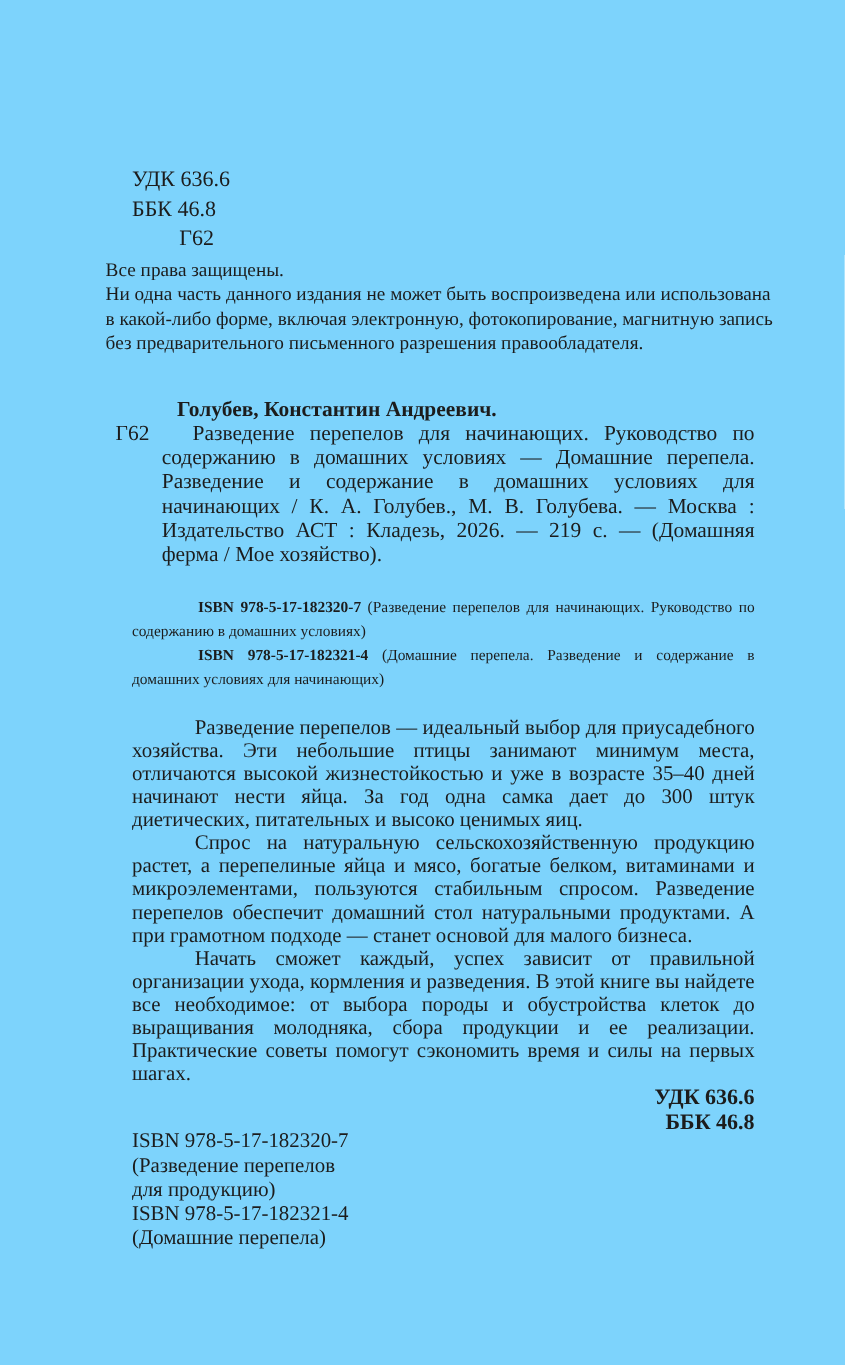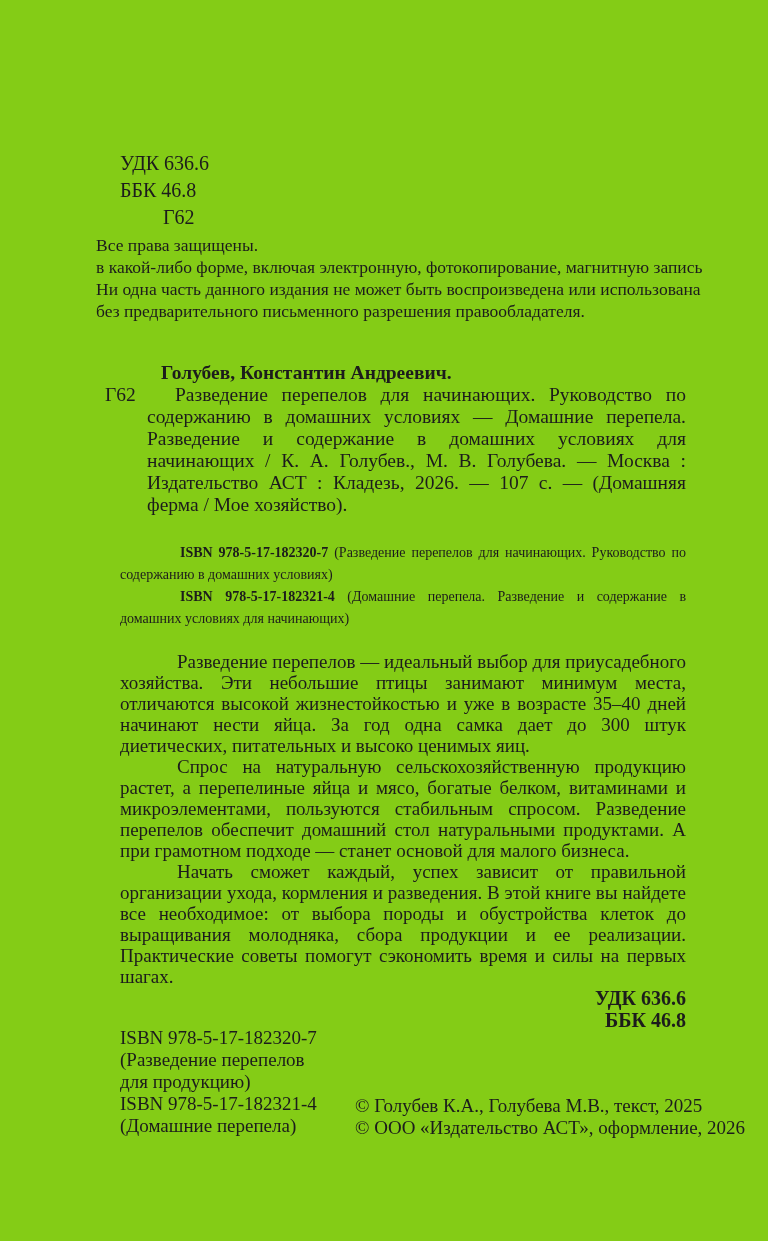--- a/index.html
+++ b/index.html
@@ -1,20 +1,20 @@
 <!DOCTYPE html>
 <html lang="ru"><head>
 <meta charset="utf-8">
 <style>
   html, body { margin: 0; padding: 0; background: #ffffff; }
   .page {
     position: relative;
     width: 768px;
     height: 1241px;
-    background: #84cc16;
+    background: #7dd3fc;
     color: #1c1c1c;
     font-family: "Liberation Serif", "DejaVu Serif", serif;
     overflow: hidden;
   }
   .content {
     position: absolute;
     left: 120px;
     top: 150px;
     width: 566px;
   }
@@ -72,29 +72,29 @@
   <div class="content">
 
     <div class="top-codes">
       <div>УДК 636.6</div>
       <div>ББК 46.8</div>
       <div class="g-indent">Г62</div>
     </div>
 
     <div class="rights">
       <div>Все права защищены.</div>
+      <div>Ни одна часть данного издания не может быть воспроизведена или использована</div>
       <div>в какой-либо форме, включая электронную, фотокопирование, магнитную запись</div>
-      <div>Ни одна часть данного издания не может быть воспроизведена или использована</div>
       <div>без предварительного письменного разрешения правообладателя.</div>
     </div>
 
     <div class="card">
       <div class="author">Голубев, Константин Андреевич.</div>
       <span class="margin-code">Г62</span>
-      <p class="desc">Разведение перепелов для начинающих. Руководство по содержанию в домашних условиях — Домашние перепела. Разведение и содержание в домашних условиях для начинающих / К. А. Голубев., М. В. Голубева. — Москва : Издательство АСТ : Кладезь, 2026. — 107 с. — (Домашняя ферма / Мое хозяйство).</p>
+      <p class="desc">Разведение перепелов для начинающих. Руководство по содержанию в домашних условиях — Домашние перепела. Разведение и содержание в домашних условиях для начинающих / К. А. Голубев., М. В. Голубева. — Москва : Издательство АСТ : Кладезь, 2026. — 219 с. — (Домашняя ферма / Мое хозяйство).</p>
     </div>
 
     <div class="isbns">
       <p><span class="isbn-code">ISBN 978-5-17-182320-7</span> <span>(Разведение перепелов для начинающих. Руководство по содержанию в домашних условиях)</span></p>
       <p><span class="isbn-code">ISBN 978-5-17-182321-4</span> <span>(Домашние перепела. Разведение и со­держание в домашних условиях для начинающих)</span></p>
     </div>
 
     <div class="annotation">
       <p>Разведение перепелов — идеальный выбор для приусадебного хо­зяйства. Эти небольшие птицы занимают минимум места, отличаются высокой жизнестойкостью и уже в возрасте 35–40 дней начинают не­сти яйца. За год одна самка дает до 300 штук диетических, питатель­ных и высоко ценимых яиц.</p>
       <p>Спрос на натуральную сельскохозяйственную продукцию растет, а перепелиные яйца и мясо, богатые белком, витаминами и микроэле­ментами, пользуются стабильным спросом. Разведение перепелов обе­спечит домашний стол натуральными продуктами. А при грамотном подходе — станет основой для малого бизнеса.</p>
@@ -107,20 +107,16 @@
     </div>
 
     <div class="footer">
       <div class="f-left">
         <div>ISBN 978-5-17-182320-7</div>
         <div>(Разведение перепелов</div>
         <div>для продукцию)</div>
         <div>ISBN 978-5-17-182321-4</div>
         <div>(Домашние перепела)</div>
       </div>
-      <div class="f-right">
-        <div>© Голубев К.А., Голубева М.В., текст, 2025</div>
-        <div>© ООО «Издательство АСТ», оформление, 2026</div>
-      </div>
     </div>
 
   </div>
 </div>
 
 </body></html>

